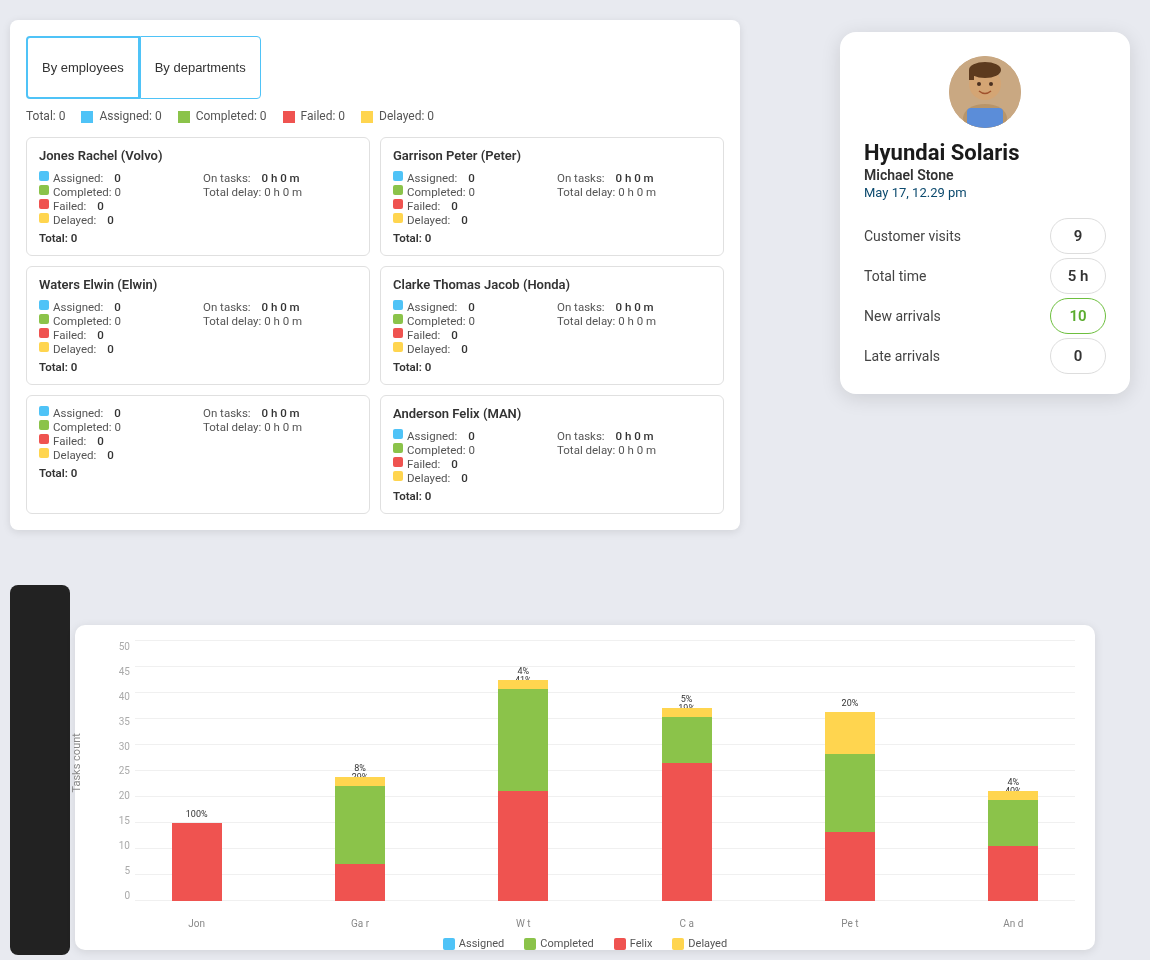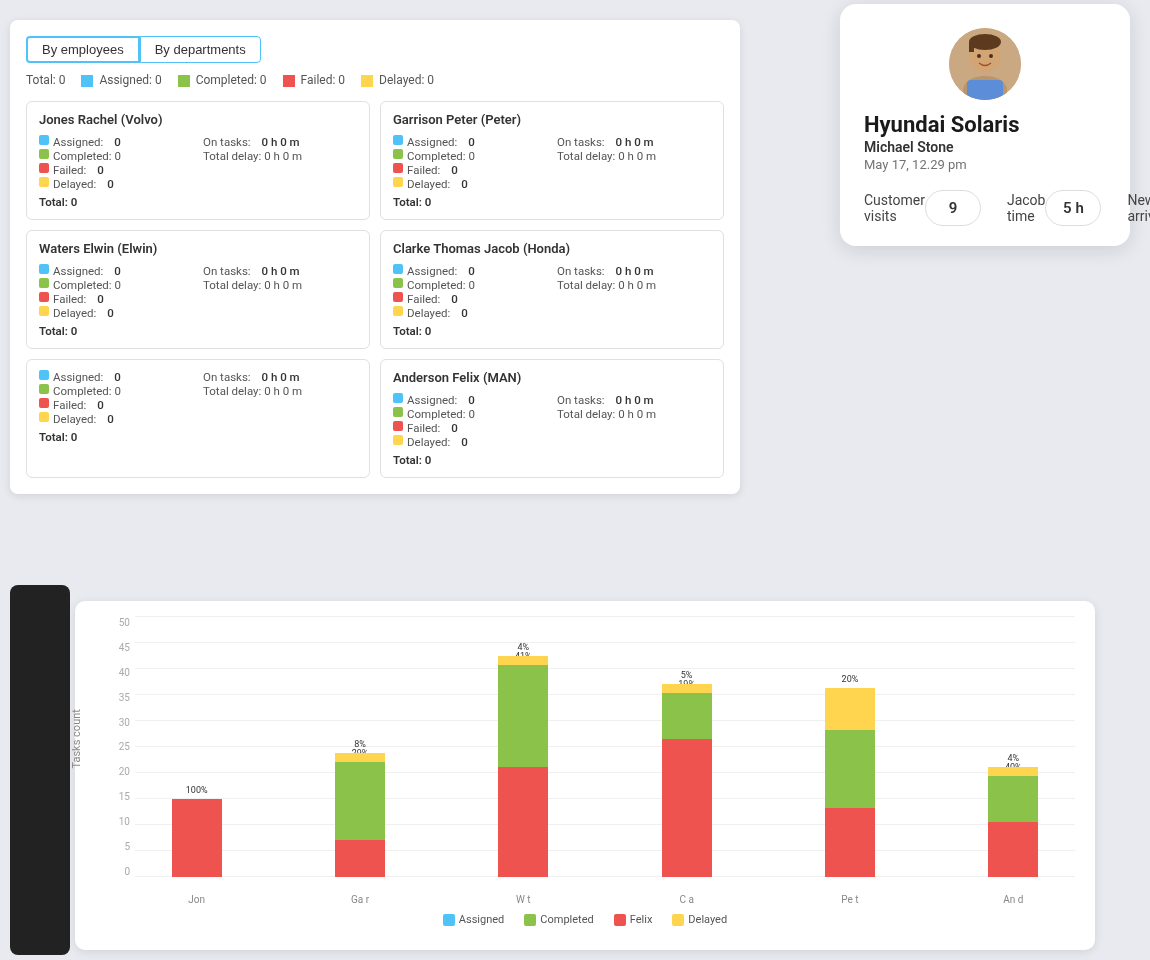--- a/index.html
+++ b/index.html
@@ -23,21 +23,21 @@
       padding: 16px;
       box-shadow: 0 2px 8px rgba(0,0,0,0.1);
     }
 
     .tabs {
       display: flex;
       gap: 0;
       margin-bottom: 10px;
     }
     .tab-btn {
-      padding: 4px 14px;
+      padding: 22px 14px;
       font-size: 13px;
       cursor: pointer;
       border: 1px solid #4fc3f7;
       background: #fff;
       color: #333;
     }
     .tab-btn.active {
       background: #fff;
       border: 2px solid #4fc3f7;
     }
@@ -104,21 +104,21 @@
     .total-row {
       font-size: 11.5px;
       font-weight: 600;
       color: #333;
       margin-top: 4px;
     }
 
     
     .right-card {
       position: absolute;
-      top: 4px;
+      top: 32px;
       right: 20px;
       width: 290px;
       background: #fff;
       border-radius: 16px;
       padding: 24px 24px 20px;
       box-shadow: 0 4px 20px rgba(0,0,0,0.12);
     }
     .avatar-wrap {
       display: flex;
       justify-content: center;
@@ -141,27 +141,27 @@
       margin-bottom: 2px;
     }
     .card-subtitle {
       font-size: 14px;
       font-weight: 600;
       color: #333;
       margin-bottom: 2px;
     }
     .card-date {
       font-size: 13px;
-      color: #737373;
+      color: #0c4a6e;
       margin-bottom: 18px;
     }
     .metrics {
       display: flex;
-      flex-direction: row;
-      gap: 26px;
+      flex-direction: column;
+      gap: 4px;
     }
     .metric-row {
       display: flex;
       align-items: center;
       justify-content: space-between;
     }
     .metric-label {
       font-size: 14px;
       color: #444;
     }
@@ -183,21 +183,21 @@
     }
 
     
     .chart-panel {
       position: absolute;
       bottom: 10px;
       left: 75px;
       width: 1020px;
       background: #fff;
       border-radius: 10px;
-      padding: 16px 20px 24px;
+      padding: 16px 20px 0;
       box-shadow: 0 2px 10px rgba(0,0,0,0.1);
     }
     .chart-area {
       position: relative;
       height: 290px;
     }
     .y-axis-label {
       position: absolute;
       left: -48px;
       top: 50%;
@@ -493,21 +493,21 @@
   </div>
   <div class="card-title">Hyundai Solaris</div>
   <div class="card-subtitle">Michael Stone</div>
   <div class="card-date">May 17, 12.29 pm</div>
   <div class="metrics" id="metrics-list">
       <div class="metric-row">
     <span class="metric-label">Customer visits</span>
     <span class="metric-value">9</span>
   </div>
       <div class="metric-row">
-    <span class="metric-label">Jacob time</span>
+    <span class="metric-label">Total time</span>
     <span class="metric-value">5 h</span>
   </div>
       <div class="metric-row">
     <span class="metric-label">New arrivals</span>
     <span class="metric-value highlight">10</span>
   </div>
       <div class="metric-row">
     <span class="metric-label">Late arrivals</span>
     <span class="metric-value">0</span>
   </div>

